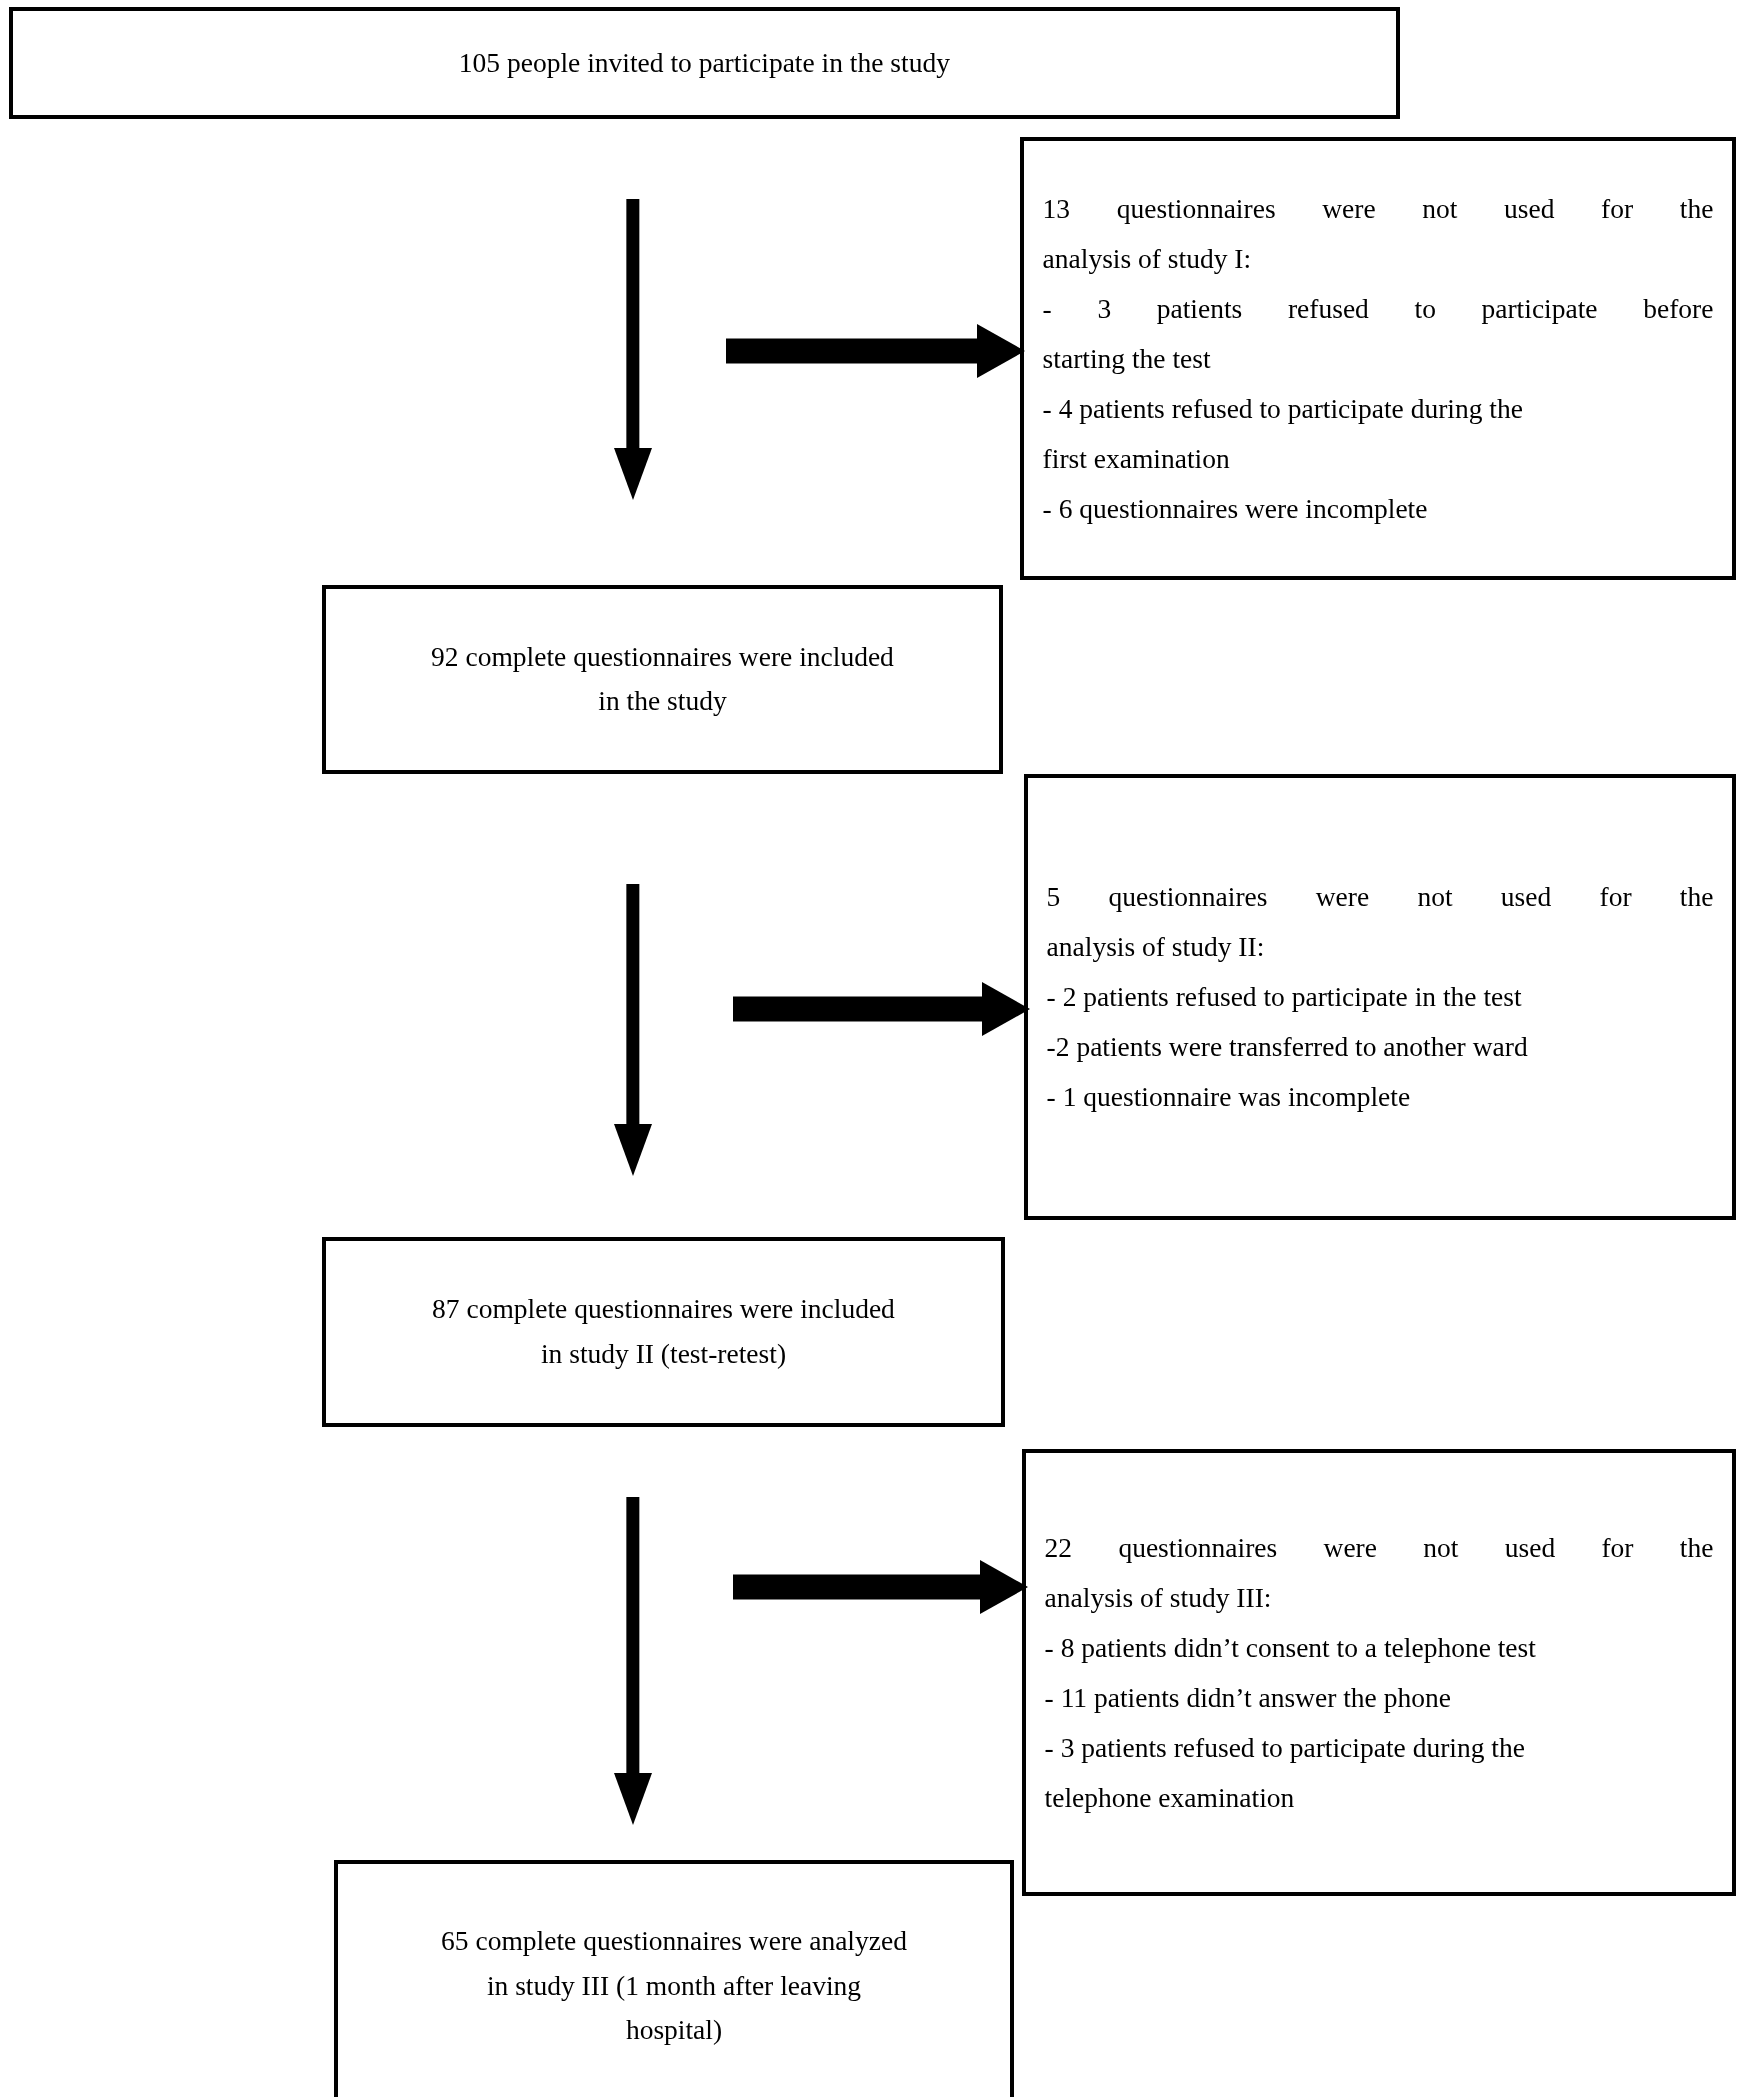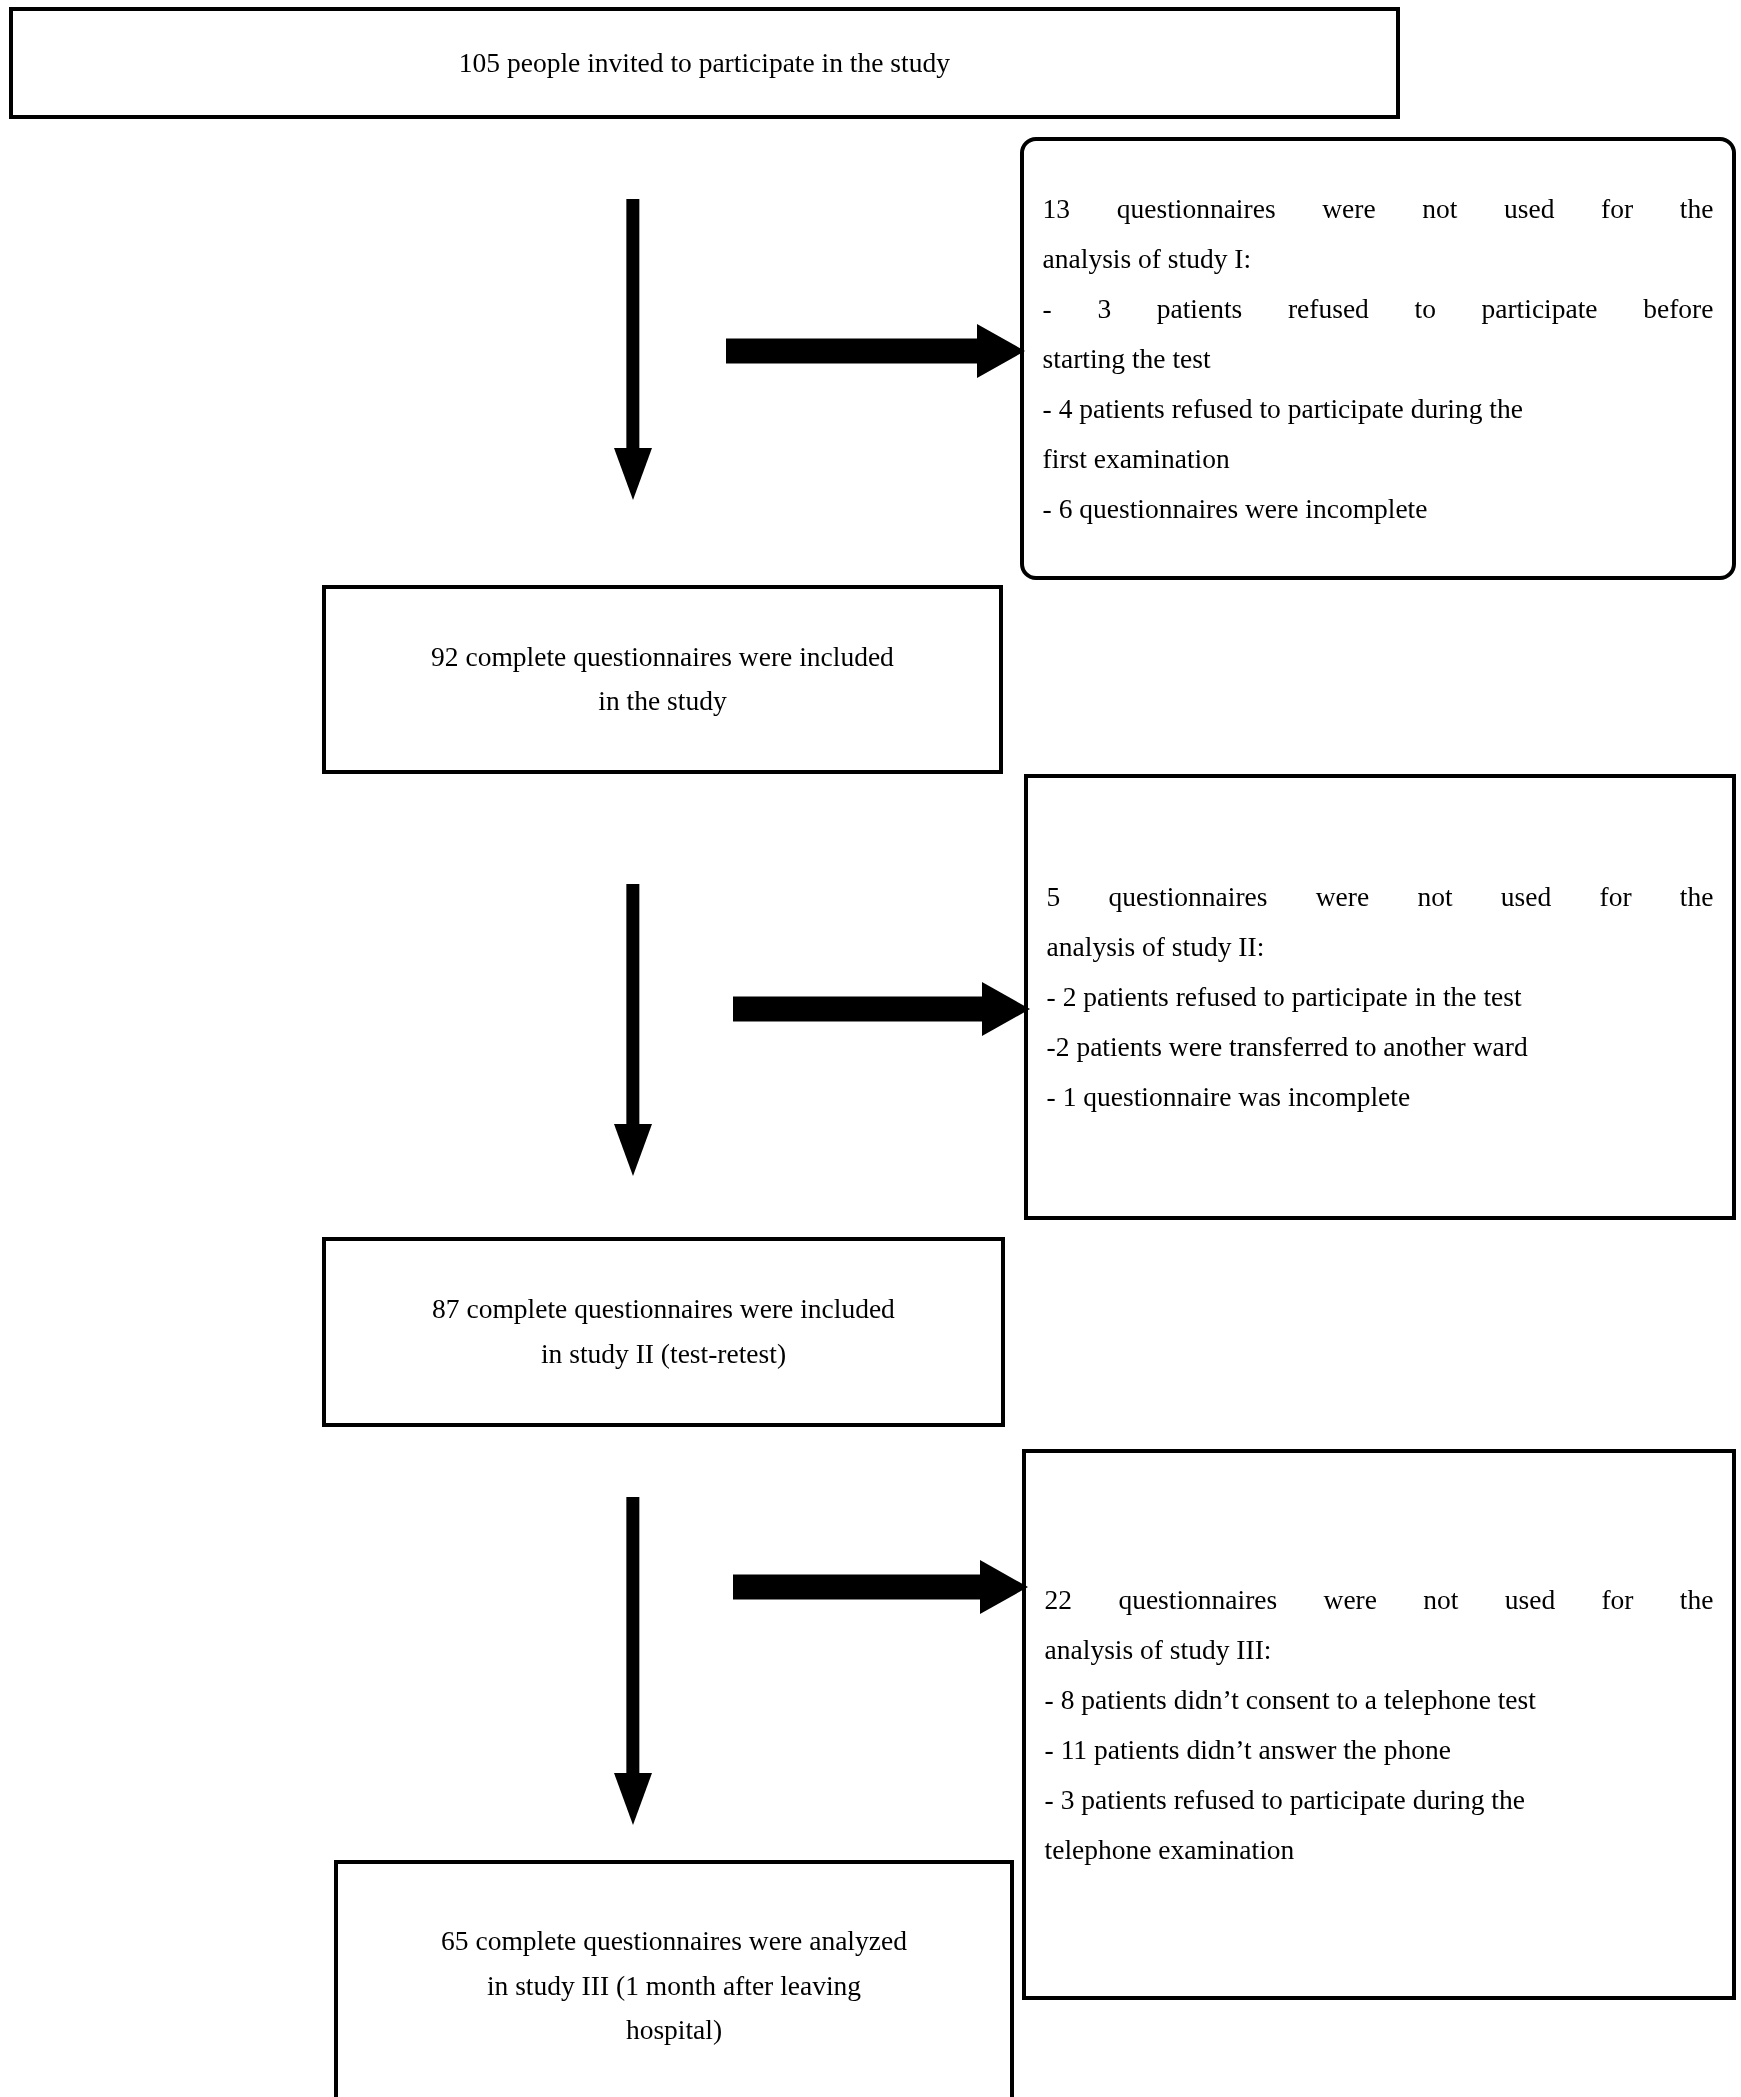--- a/index.html
+++ b/index.html
@@ -106,21 +106,21 @@
 <body>
 
 <div id="canvas">
 
   <div class="box center" style="left:8.9px; top:6.6px; width:1391px; height:112px;">
     <div class="box-inner">
       <span class="line">105 people invited to participate in the study</span>
     </div>
   </div>
 
-  <div class="box" style="left:1020px; top:137px; width:716px; height:443px;border-radius:16px;">
+  <div class="box" style="left:1020px; top:137px; width:716px; height:443px;">
     <div class="just">
       <div class="line spread">13 questionnaires were not used for the</div>
       <div class="line">analysis of study I:</div>
       <div class="line spread">- 3 patients refused to participate before</div>
       <div class="line">starting the test</div>
       <div class="line">- 4 patients refused to participate during the</div>
       <div class="line">first examination</div>
       <div class="line">- 6 questionnaires were incomplete</div>
     </div>
   </div>
@@ -162,21 +162,21 @@
     <div class="head"></div>
   </div>
 
   <div class="box center" style="left:322px; top:1237px; width:683px; height:190px;">
     <div class="box-inner">
       <span class="line">87 complete questionnaires were included</span>
       <span class="line">in study II (test-retest)</span>
     </div>
   </div>
 
-  <div class="box" style="left:1022px; top:1449px; width:714px; height:551px;">
+  <div class="box" style="left:1022px; top:1449px; width:714px; height:447px;">
     <div class="just">
       <div class="line spread">22 questionnaires were not used for the</div>
       <div class="line">analysis of study III:</div>
       <div class="line">- 8 patients didn’t consent to a telephone test</div>
       <div class="line">- 11 patients didn’t answer the phone</div>
       <div class="line">- 3 patients refused to participate during the</div>
       <div class="line">telephone examination</div>
     </div>
   </div>
 

